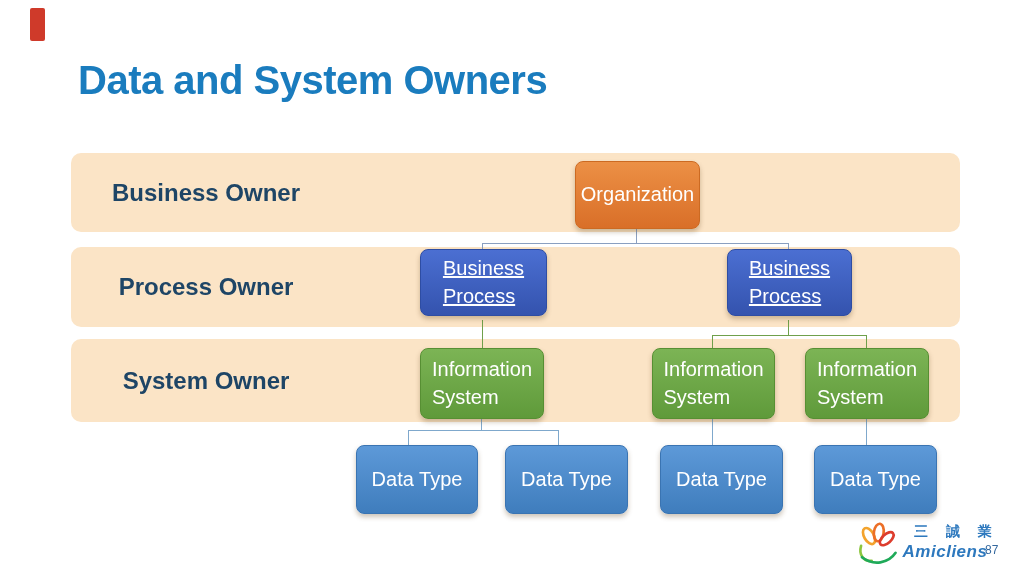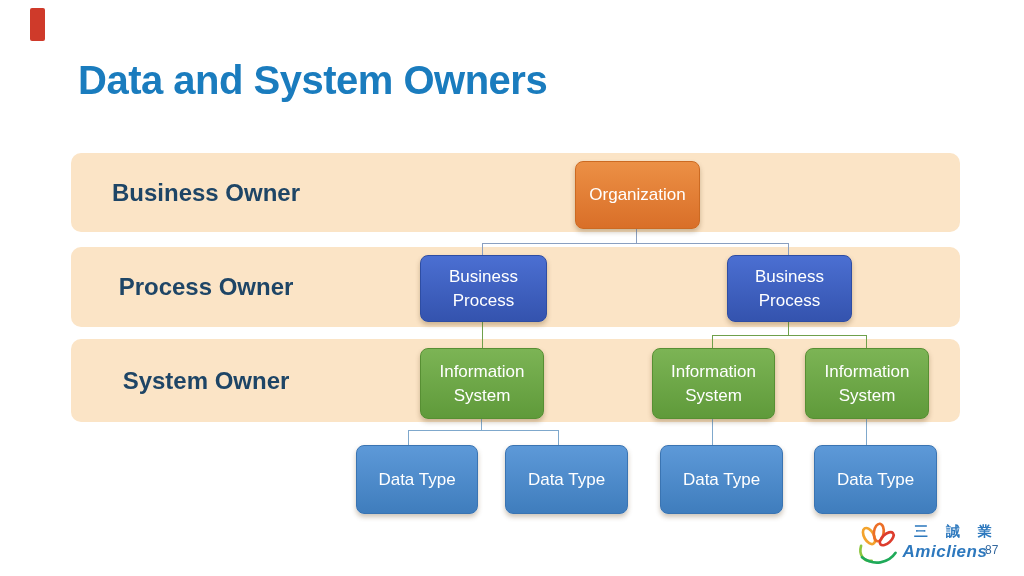--- a/index.html
+++ b/index.html
@@ -25,33 +25,33 @@
   .band-2{top:247px;height:80px;}
   .band-3{top:339px;height:83px;}
   .band-4{top:437px;height:80px;}
   .band-label{
     position:absolute;left:0;width:270px;top:50%;transform:translateY(-50%);
     text-align:center;font-size:24px;font-weight:bold;
     color:var(--band-label,#1e4566);
   }
   .node{
     position:absolute;display:flex;align-items:center;justify-content:center;
-    text-align:center;color:#ffffff;font-size:17px;line-height:1.38;
+    text-align:left;color:#ffffff;font-size:20px;line-height:1.38;
     border-radius:8px;white-space:pre-line;
     box-shadow:0 3px 5px rgba(90,60,20,0.30);
   }
   .node-org{
     left:575px;top:161px;width:123px;height:66px;
     background:linear-gradient(to bottom,#ec9045,var(--organization,#d96f28));
     border:1px solid #cc6a22;
   }
   .node-bp{
     background:linear-gradient(to bottom,#4b6fd2,var(--business-process,#3453ae));
     border:1px solid #2e4da3;
-    top:255px;height:65px;
+    top:249px;height:65px;text-decoration:underline;
   }
   .node-bp1{left:420px;width:125px;}
   .node-bp2{left:727px;width:123px;}
   .node-is{
     background:linear-gradient(to bottom,#7cb455,var(--information-system,#5f9a3a));
     border:1px solid #578f33;
     top:348px;height:69px;
   }
   .node-is1{left:420px;width:122px;}
   .node-is2{left:652px;width:121px;}

